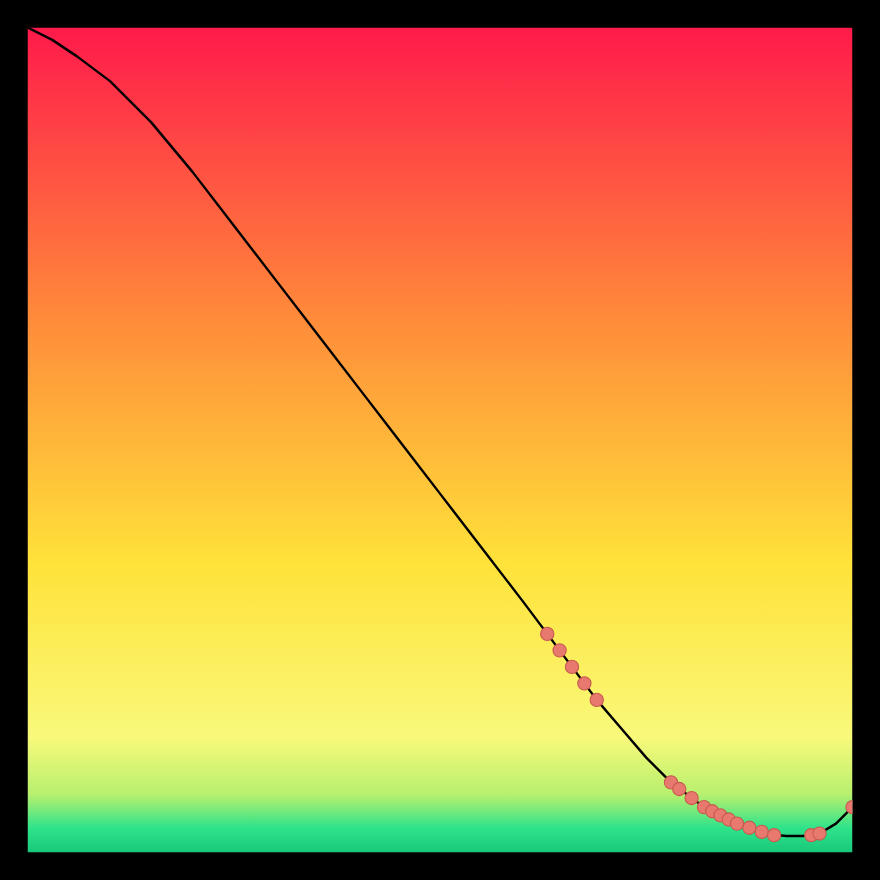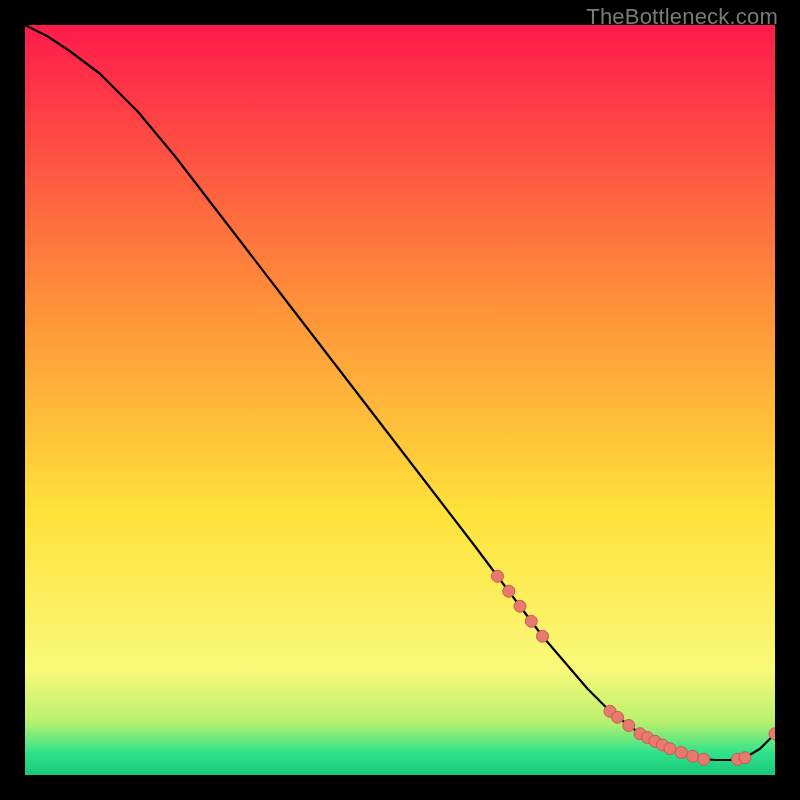--- a/index.html
+++ b/index.html
@@ -32,21 +32,20 @@
     top: 25px;
     width: 750px;
     height: 750px;
   }
   svg { display: block; }
 </style>
 </head>
 <body>
 
 <div class="frame">
-  <div class="watermark">TheBottleneck.com</div>
 
   <div class="plot">
     <svg id="chart-svg" width="750" height="750" viewBox="0 0 750 750">
       <defs>
         <linearGradient id="bg-grad" x1="0" y1="0" x2="0" y2="1">
           <stop id="g0" offset="0%" stop-color="#ff1a4b"></stop>
           <stop id="g1" offset="35%" stop-color="#ff8a3a"></stop>
           <stop id="g2" offset="65%" stop-color="#ffe23a"></stop>
           <stop id="g3" offset="86%" stop-color="#f9f97a"></stop>
           <stop id="g4" offset="93%" stop-color="#b7f06e"></stop>

